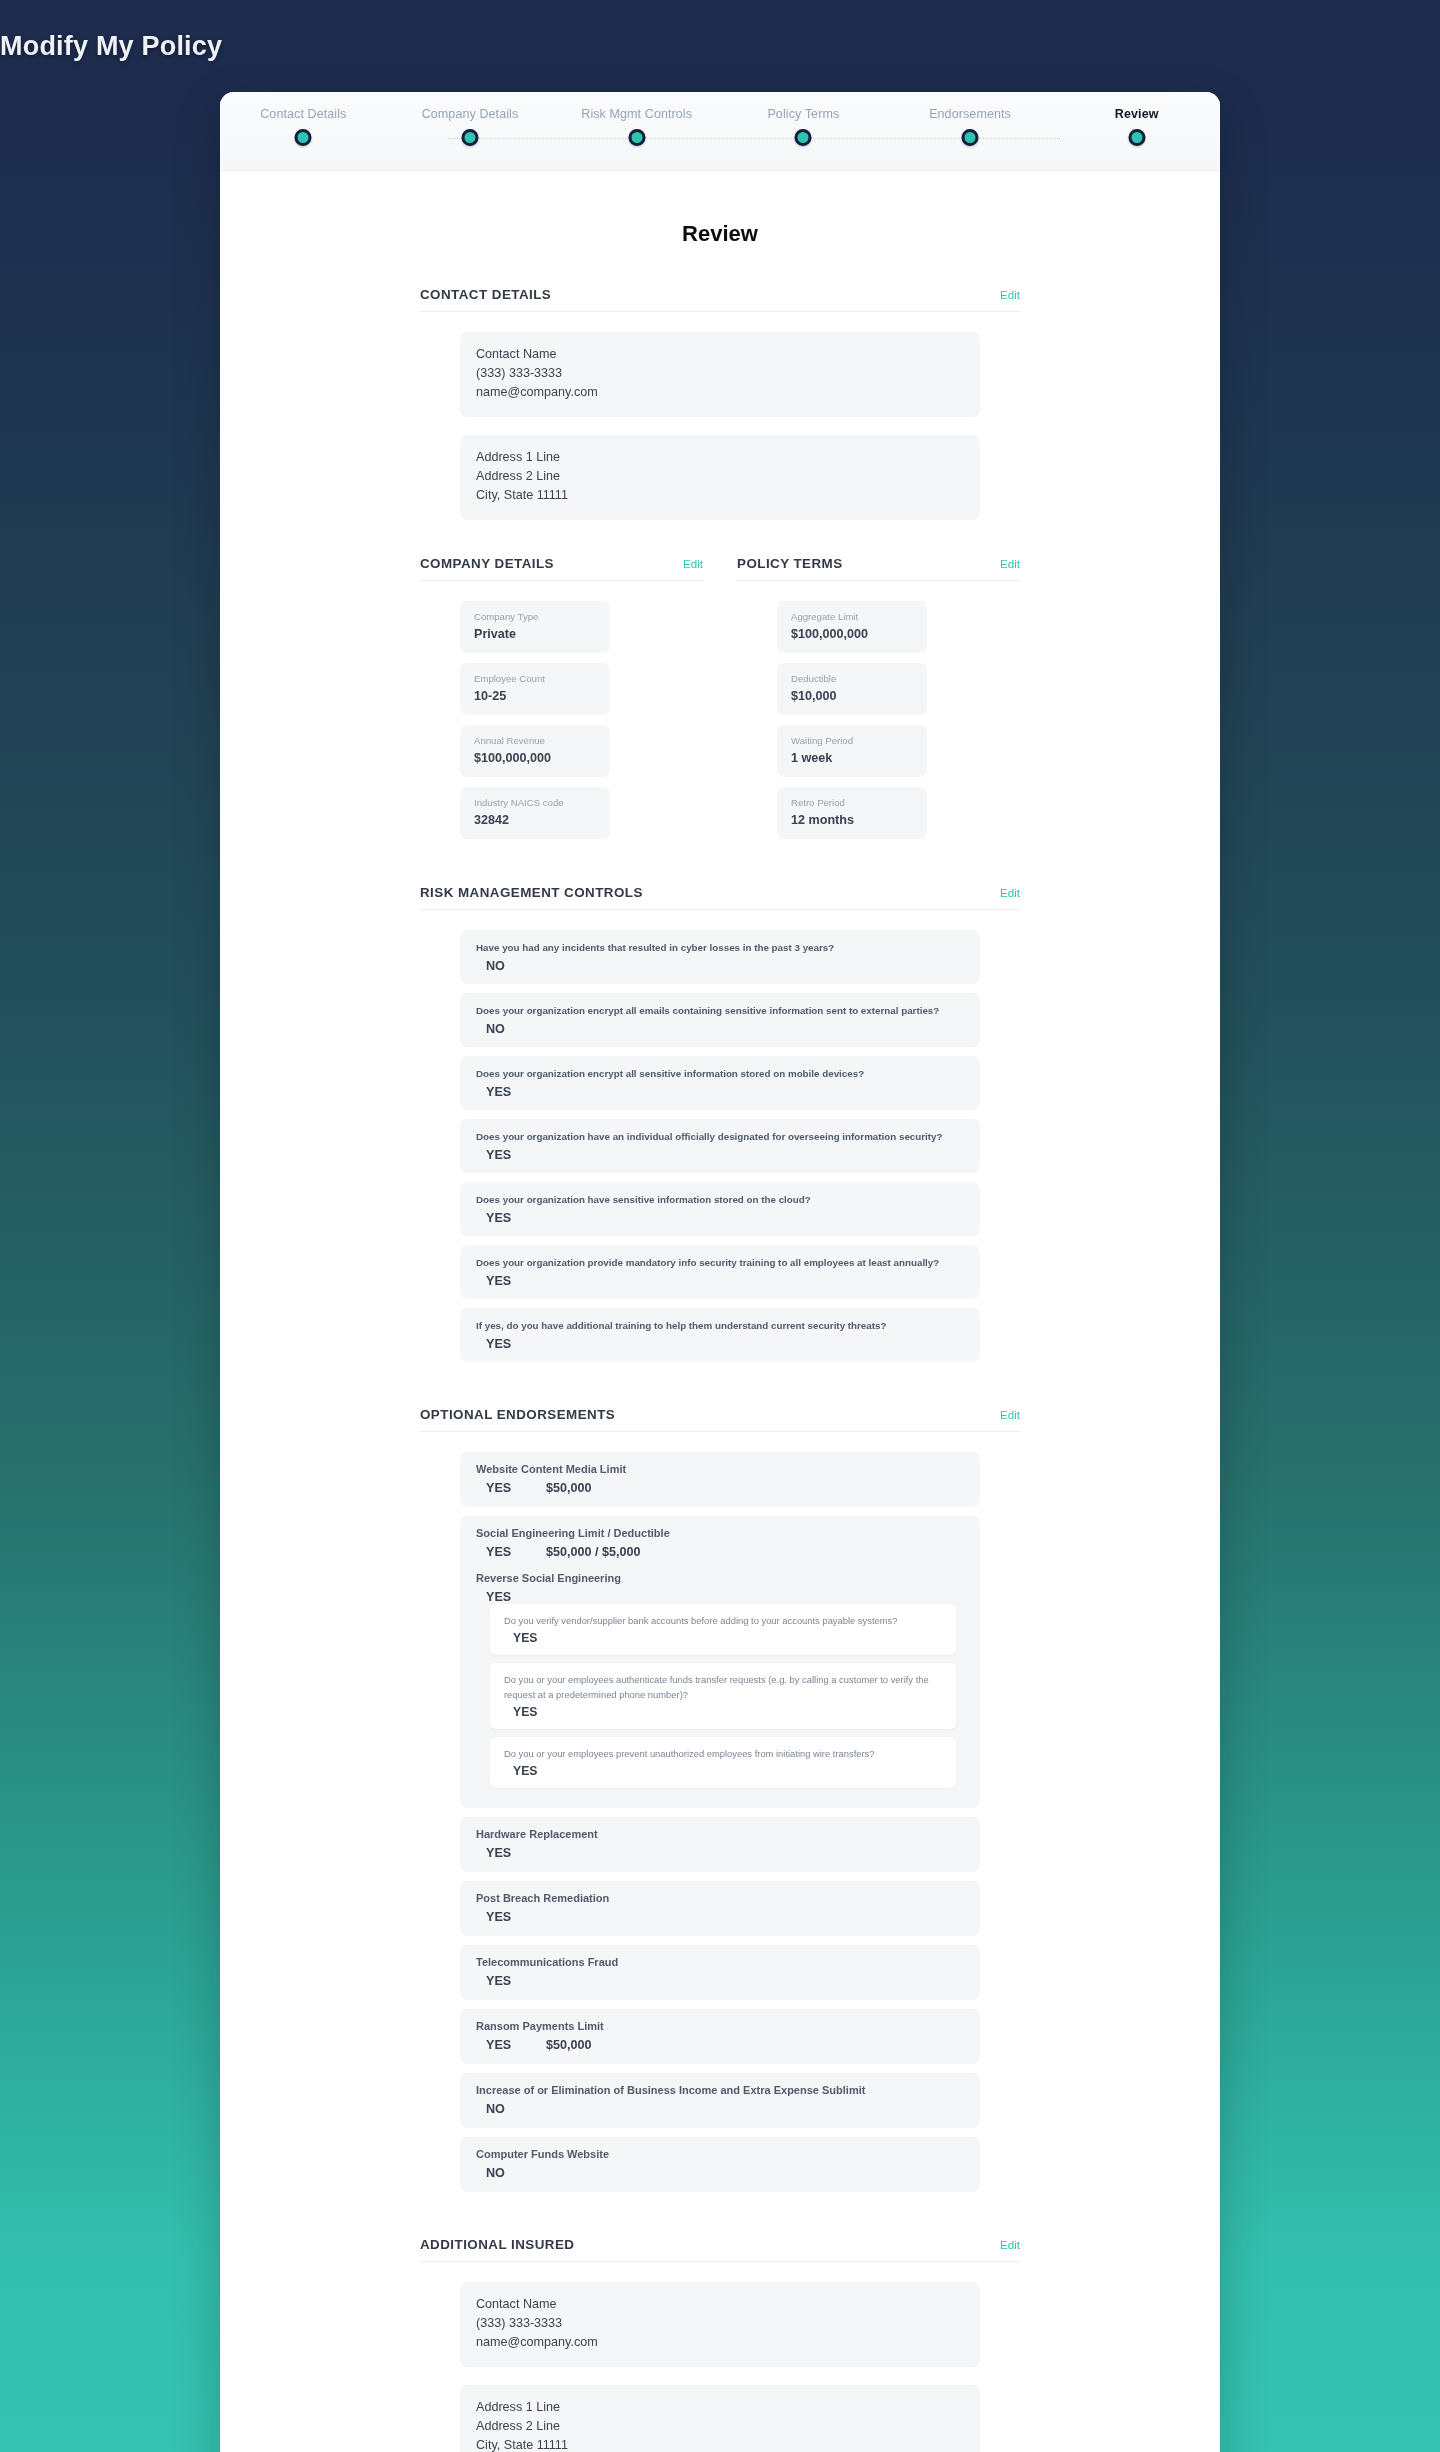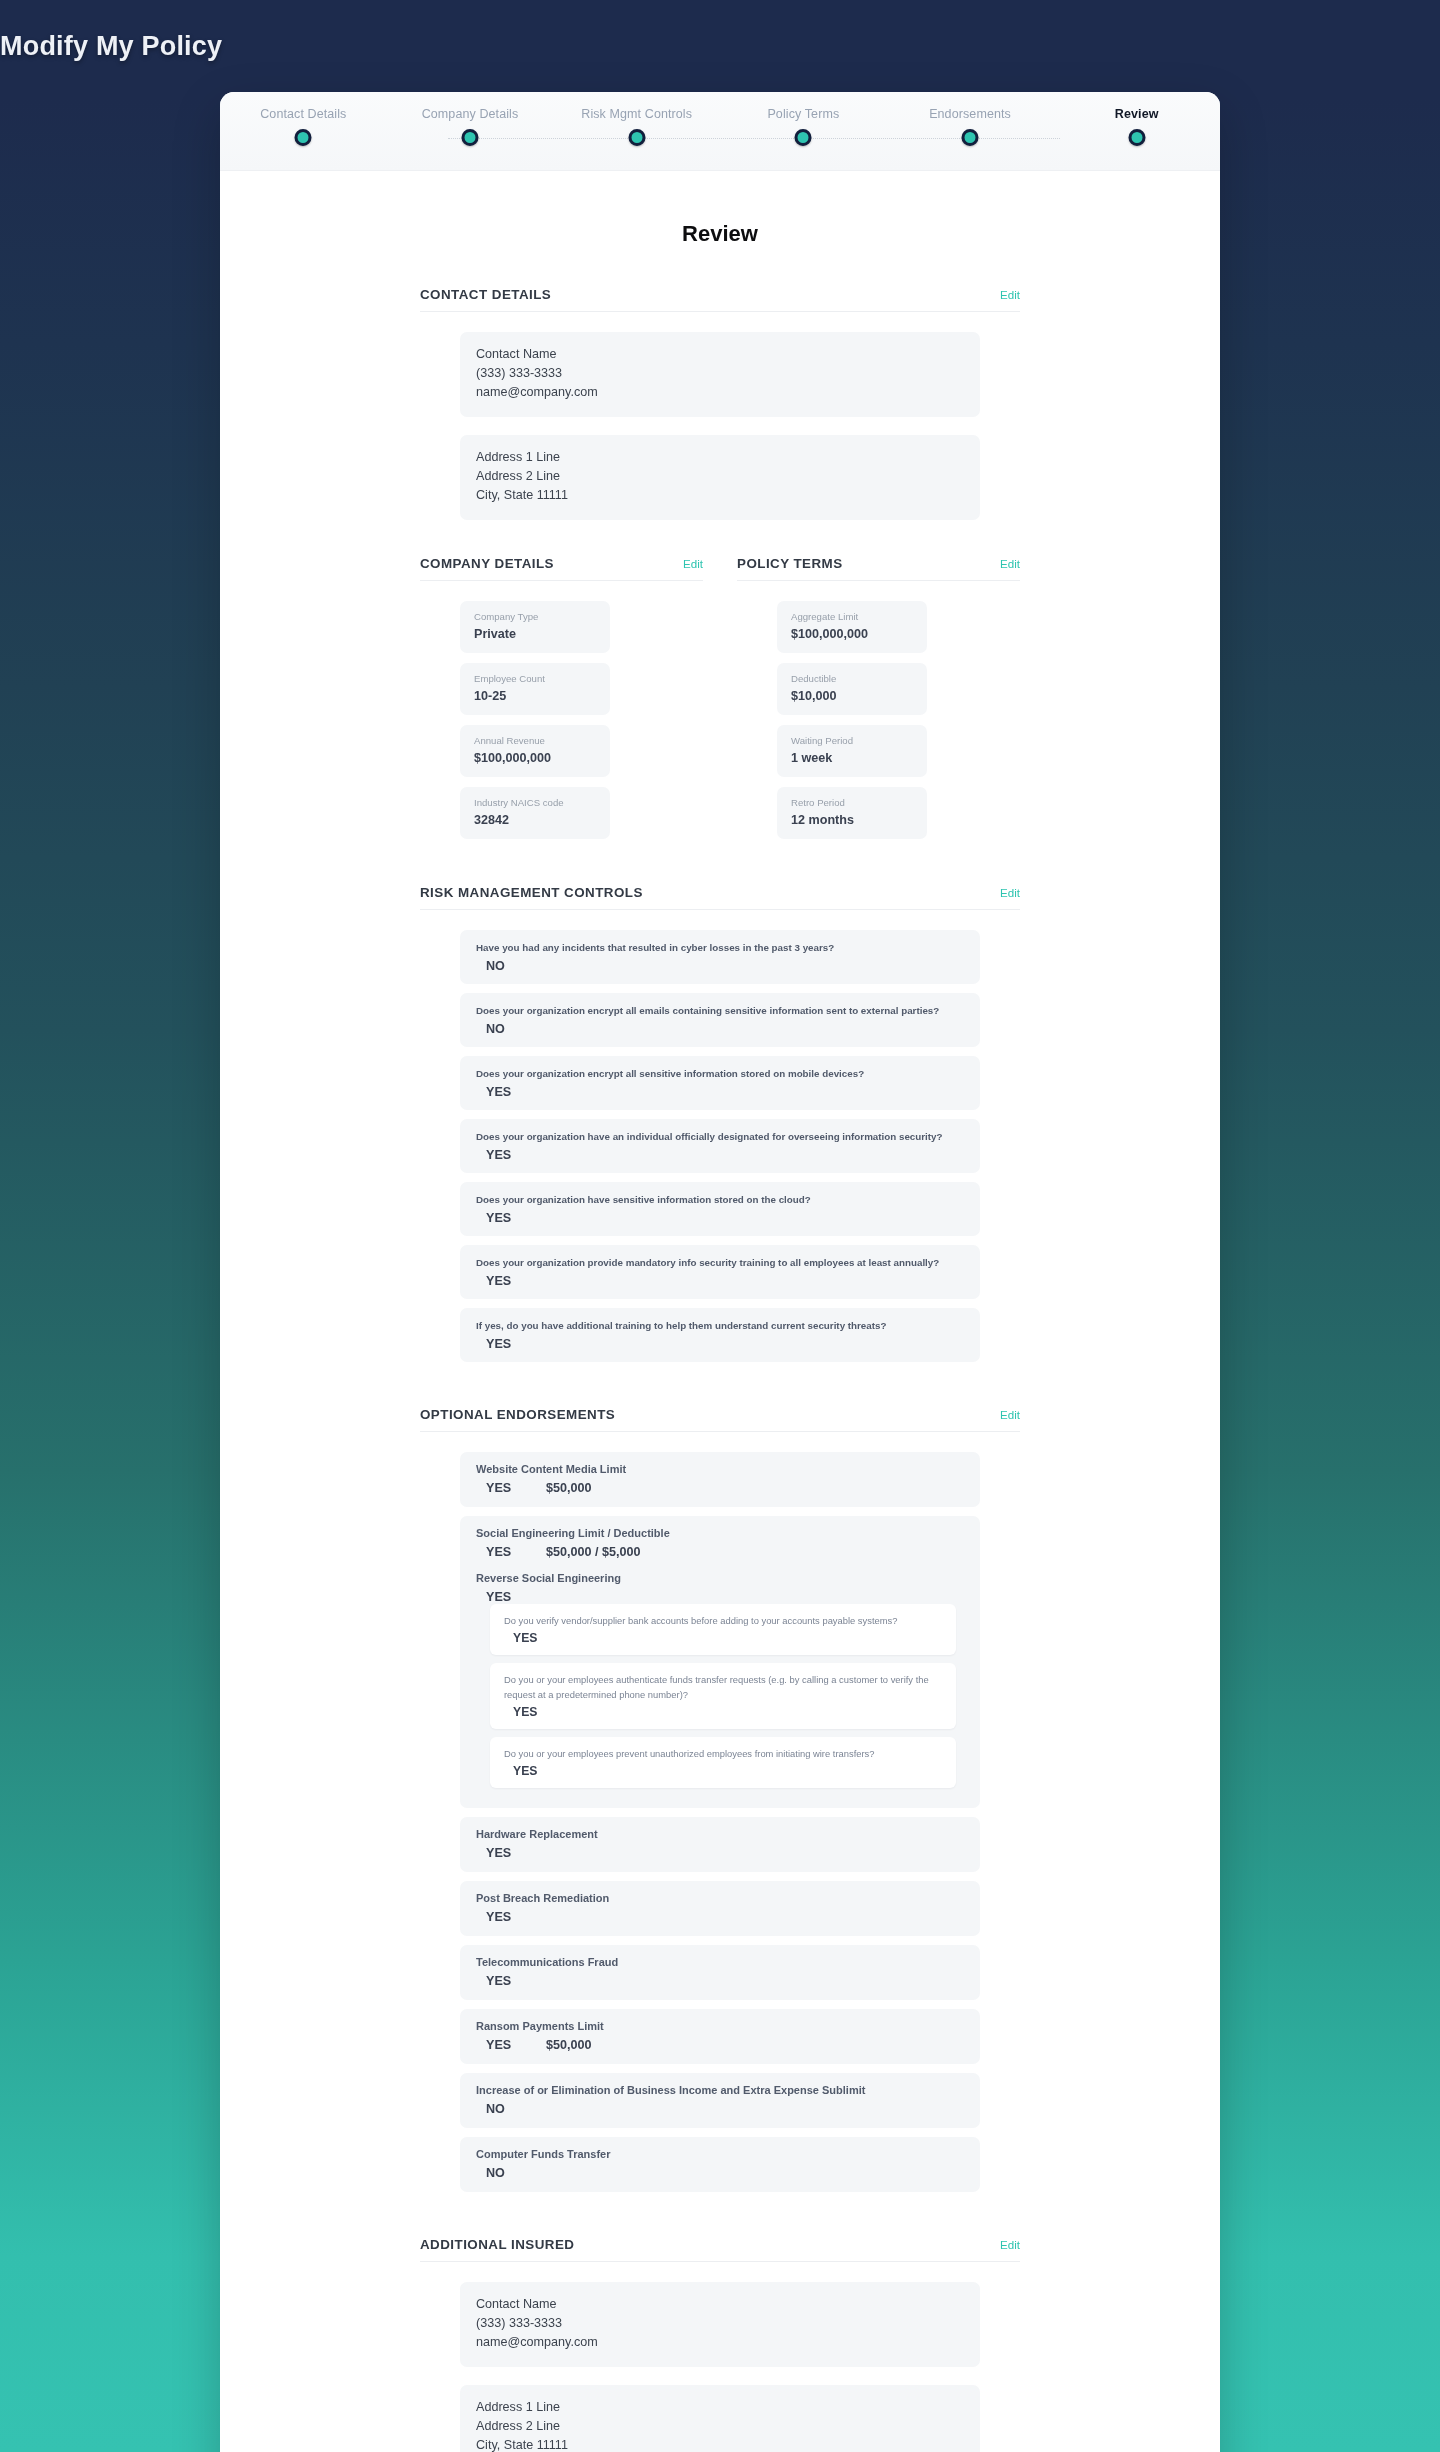--- a/index.html
+++ b/index.html
@@ -527,21 +527,21 @@
               <span class="endo-amt">$50,000</span>
             </div>
           </div>
           <div class="endo">
             <div class="endo-label">Increase of or Elimination of Business Income and Extra Expense Sublimit</div>
             <div class="endo-vals">
               <span class="endo-yn">NO</span>
             </div>
           </div>
           <div class="endo">
-            <div class="endo-label">Computer Funds Transfer</div>
+            <div class="endo-label">Computer Funds Website</div>
             <div class="endo-vals">
               <span class="endo-yn">NO</span>
             </div>
           </div>
         </div>
 
       <div class="spacer-lg"></div>
 
       <div class="section-head">
         <span class="section-title">ADDITIONAL INSURED</span>

